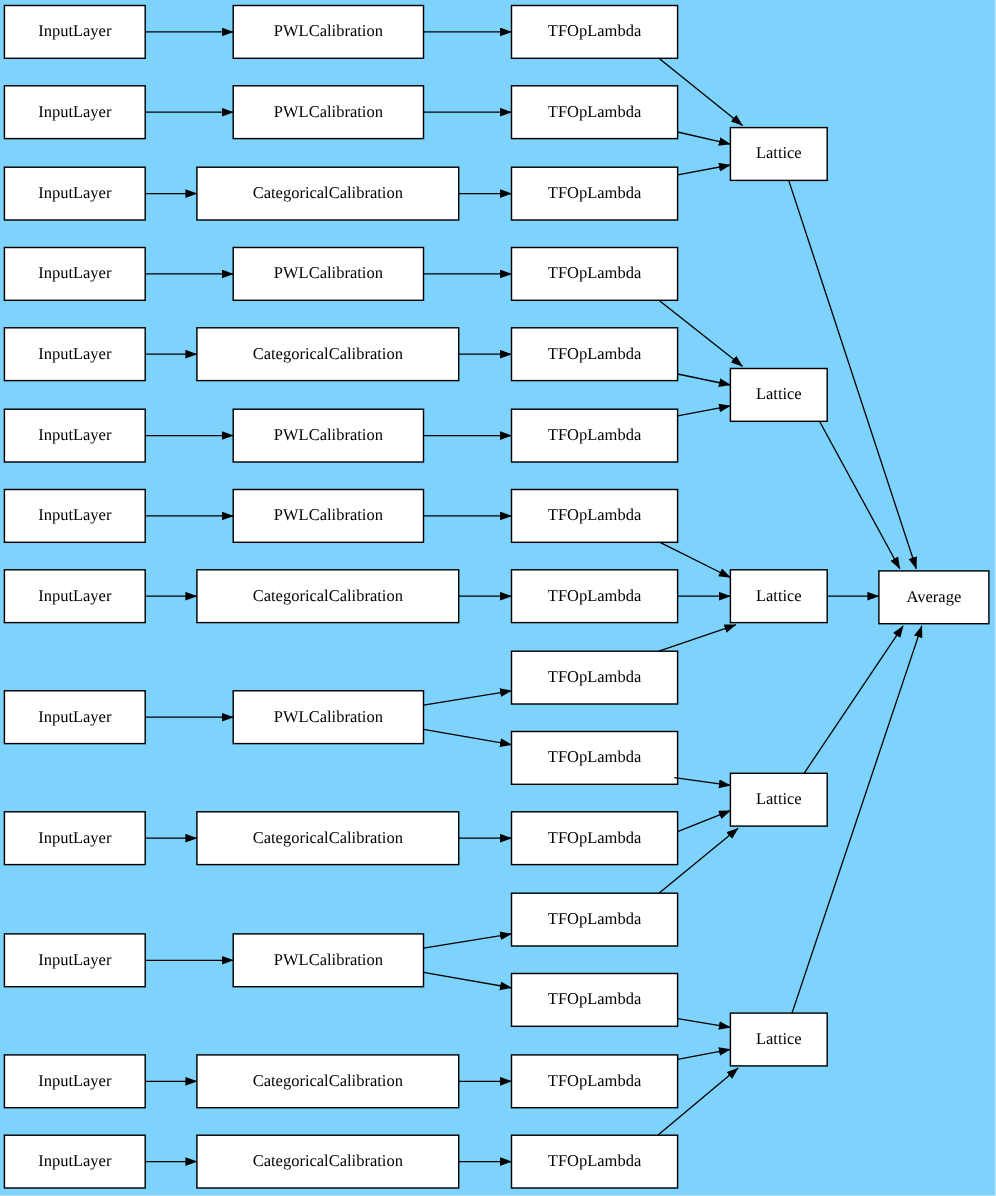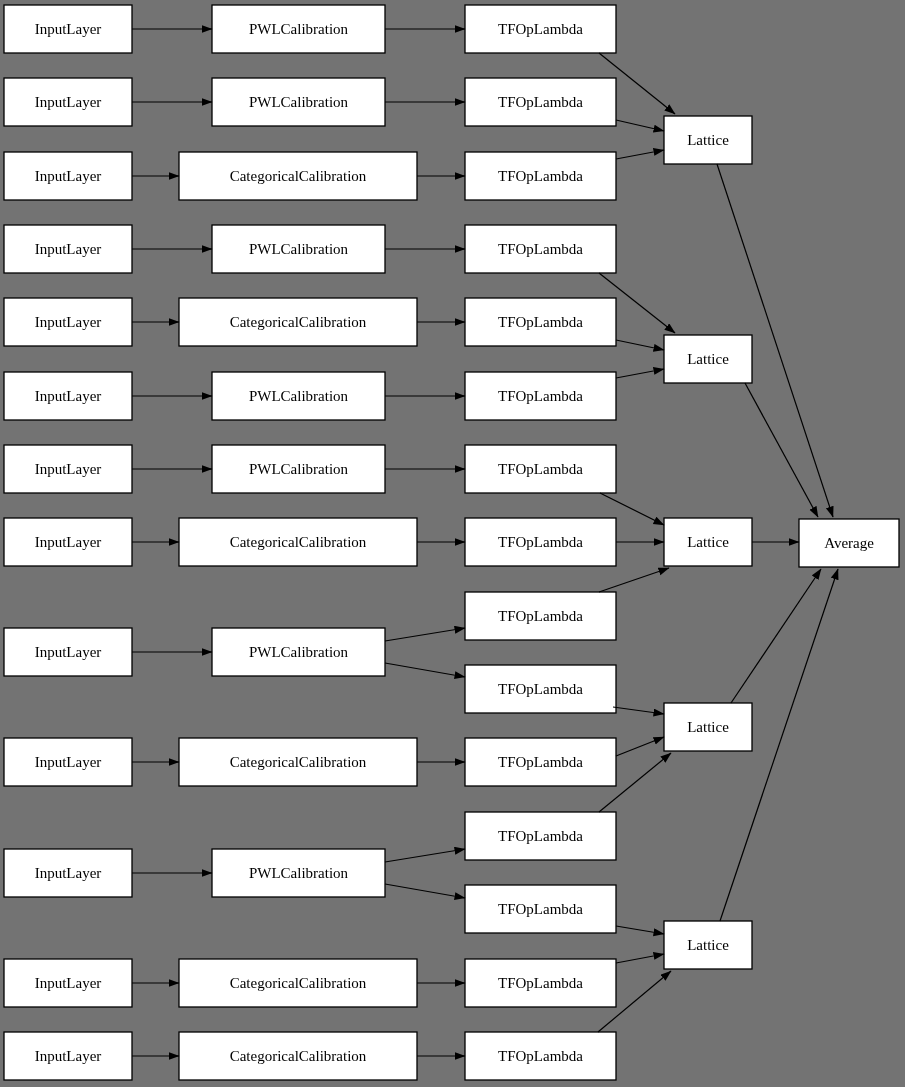--- a/index.html
+++ b/index.html
@@ -4,21 +4,21 @@
 <style>
   html, body {
     margin: 0;
     padding: 0;
     background: #ffffff;
   }
   #canvas {
     position: relative;
     width: 905px;
     height: 1087px;
-    background: #737373;
+    background: #7dd3fc;
     overflow: hidden;
   }
   svg text {
     font-family: "Liberation Serif", "DejaVu Serif", serif;
     fill: #000000;
   }
 </style>
 </head>
 <body>
 

